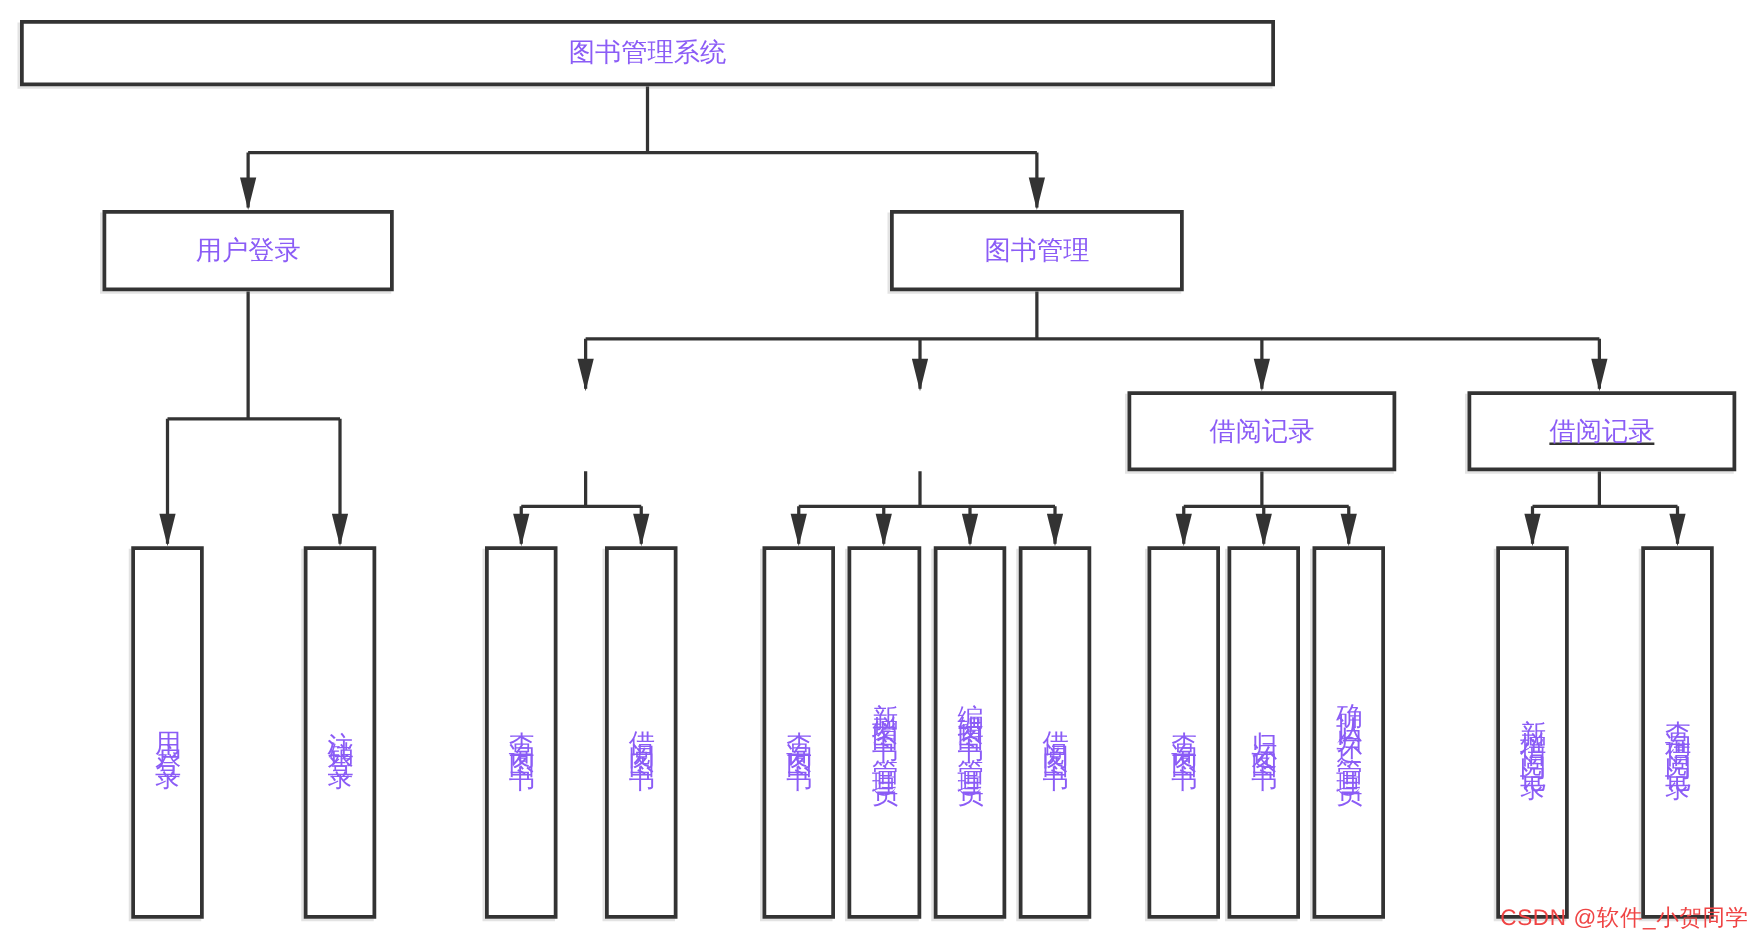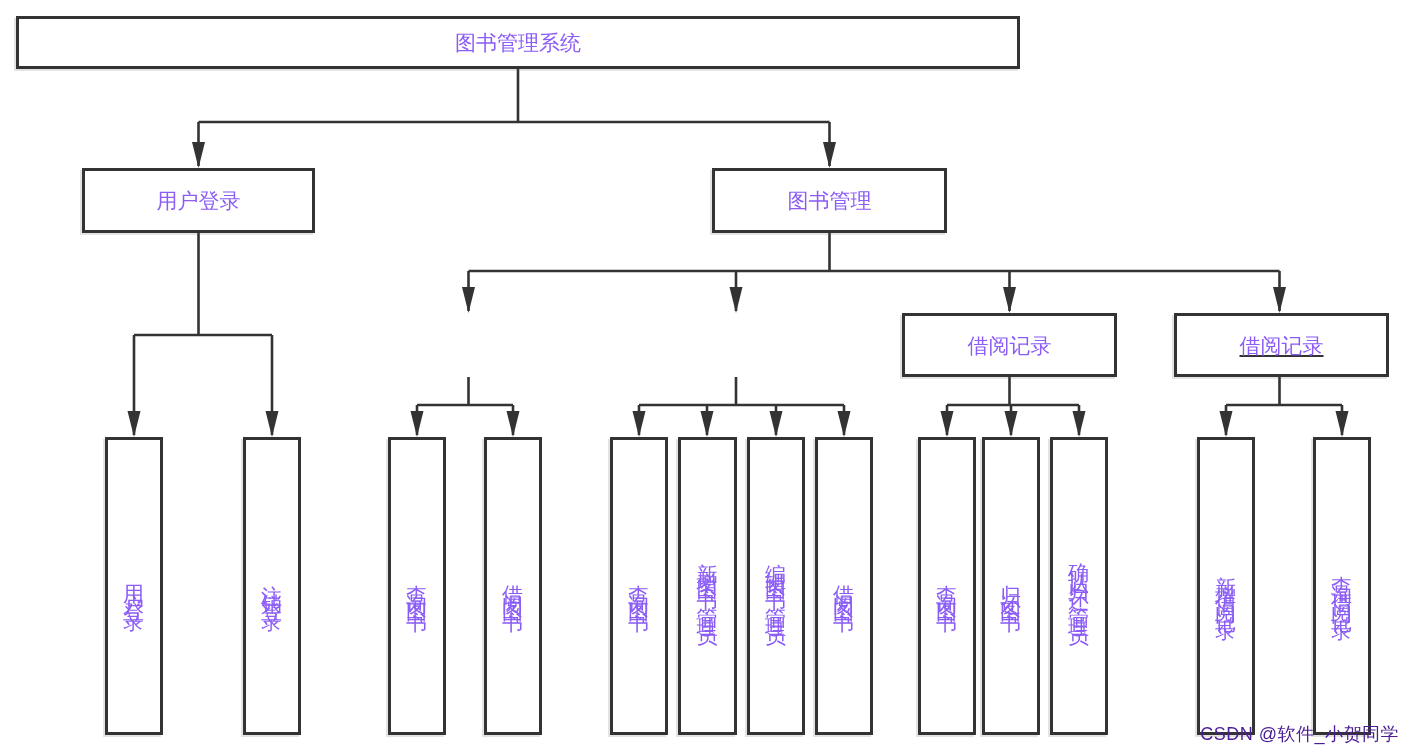--- a/index.html
+++ b/index.html
@@ -44,21 +44,21 @@
     text-orientation: mixed;
     letter-spacing: 9px;
     white-space: normal;
   }
   .watermark {
     position: absolute;
     top: 722px;
     right: 6px;
     font-size: 18px;
     letter-spacing: 0.5px;
-    color: #4c1d95;
+    color: #ef4444;
     white-space: nowrap;
   }
 </style>
 </head>
 <body>
 
 <div class="canvas">
 
   <svg class="edges" viewBox="0 0 1405 747" xmlns="http://www.w3.org/2000/svg">
 

